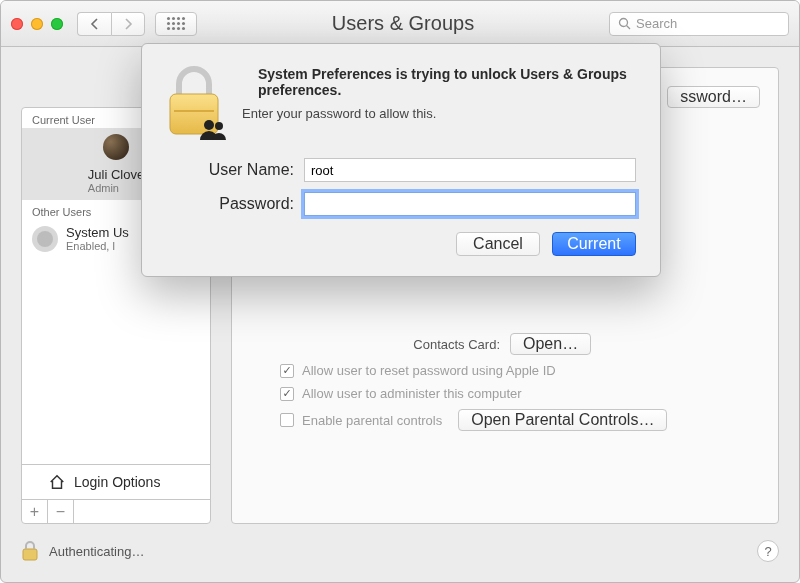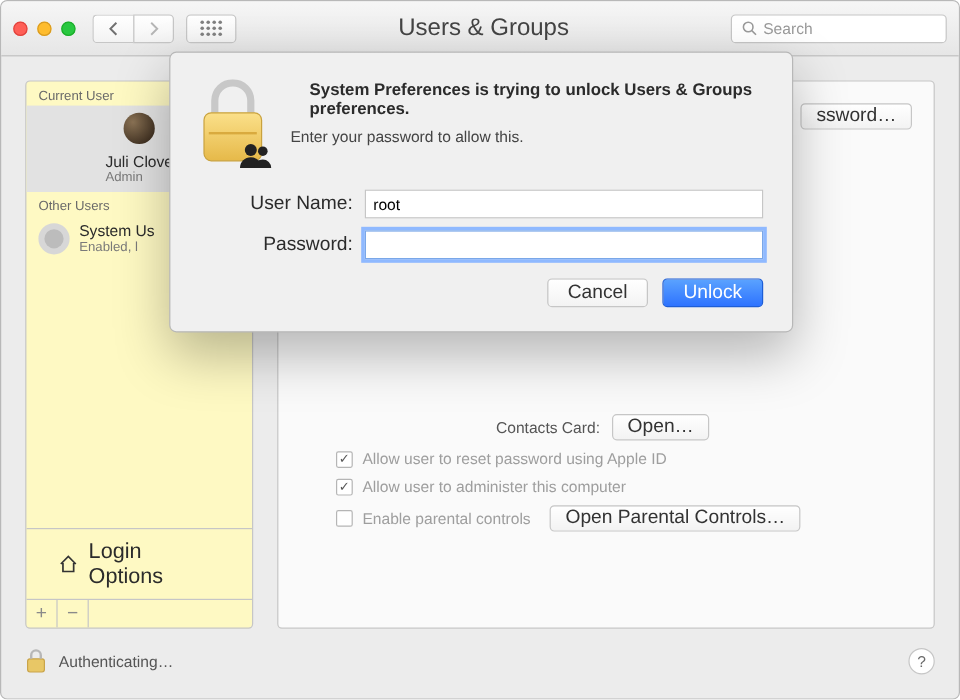--- a/index.html
+++ b/index.html
@@ -66,60 +66,61 @@
   .search-icon{margin-right:5px;}
   
   .content{
     position:absolute;top:46px;left:0;right:0;bottom:0;
     padding:20px;
     display:flex;flex-direction:column;
   }
   .main-row{display:flex;gap:20px;flex:1;min-height:0;}
   .sidebar{
     width:190px;
-    background:#fef9c3;border:1px solid var(--border);border-radius:4px;
+    background:#ffffff;border:1px solid var(--border);border-radius:4px;
     display:flex;flex-direction:column;
     overflow:hidden;
+    margin-top:40px;
   }
   .sb-section-label{
     font-size:11px;color:#6a6a6a;padding:6px 10px 2px;
   }
   .sb-item{
     display:flex;align-items:center;gap:8px;padding:6px 10px;
   }
   .sb-item.active{background:#e2e2e2;flex-direction:column;}
   .avatar{width:26px;height:26px;border-radius:50%;background:radial-gradient(circle at 30% 30%,#8b7355,#2c1f14);flex-shrink:0;}
   .avatar.guest{background:#d7d7d7;position:relative;}
   .avatar.guest::after{content:"";position:absolute;inset:5px;border-radius:50%;background:#bcbcbc;}
   .sb-item .name{font-size:13px;line-height:14px;}
   .sb-item .sub{font-size:11px;color:#7a7a7a;}
   .sb-spacer{flex:1;}
   .login-options{
     border-top:1px solid var(--border);
-    padding:8px 26px;display:flex;align-items:center;gap:8px;font-size:18px;
+    padding:8px 26px;display:flex;align-items:center;gap:8px;font-size:14px;
   }
   .house-icon{width:18px;height:18px;display:inline-block;}
   .sb-addremove{
     border-top:1px solid var(--border);display:flex;height:24px;
   }
   .sb-addremove div{
     width:26px;display:flex;align-items:center;justify-content:center;
     border-right:1px solid var(--border);color:#8a8a8a;font-size:16px;
   }
   .right-pane{
     flex:1;background:var(--pane-bg);border:1px solid var(--border);border-radius:4px;
     position:relative;padding:18px;
   }
   .change-pw-row{display:flex;justify-content:flex-end;}
   .mac-btn{
     height:22px;padding:0 12px;border:1px solid var(--border);border-radius:4px;
     background:linear-gradient(var(--btn-top),var(--btn-bot));font-size:16px;color:#333;
     display:inline-flex;align-items:center;justify-content:center;
   }
-  .options-block{position:absolute;left:18px;right:18px;top:277px;display:flex;flex-direction:column;gap:8px;}
+  .options-block{position:absolute;left:18px;right:18px;top:265px;display:flex;flex-direction:column;gap:8px;}
   .row-inline{display:flex;align-items:center;gap:10px;}
   .row-inline .label{text-align:right;width:250px;color:#555;}
   .checkbox-row{display:flex;align-items:center;gap:8px;color:#9e9e9e;margin-left:30px;}
   .cb{width:14px;height:14px;border:1px solid #b5b5b5;border-radius:2px;background:#fff;display:inline-flex;align-items:center;justify-content:center;font-size:11px;color:#5a5a5a;}
   
   .footer{
     display:flex;align-items:center;gap:10px;padding-top:16px;
   }
   .lock-small{width:18px;height:22px;}
   .help{margin-left:auto;width:22px;height:22px;border:1px solid var(--border);border-radius:50%;display:flex;align-items:center;justify-content:center;color:#6a6a6a;background:#fff;}
@@ -306,17 +307,17 @@
         <input type="text" value="root" style="">
       </div>
       <div class="form-row">
         <label>Password:</label>
         <input type="password" class="focused" value="" style="">
       </div>
     </div>
 
     <div class="dlg-buttons">
       <div class="mac-btn">Cancel</div>
-      <div class="mac-btn primary">Unlock</div>
+      <div class="mac-btn primary">Current</div>
     </div>
   </div>
 
 </div>
 
 </body></html>

